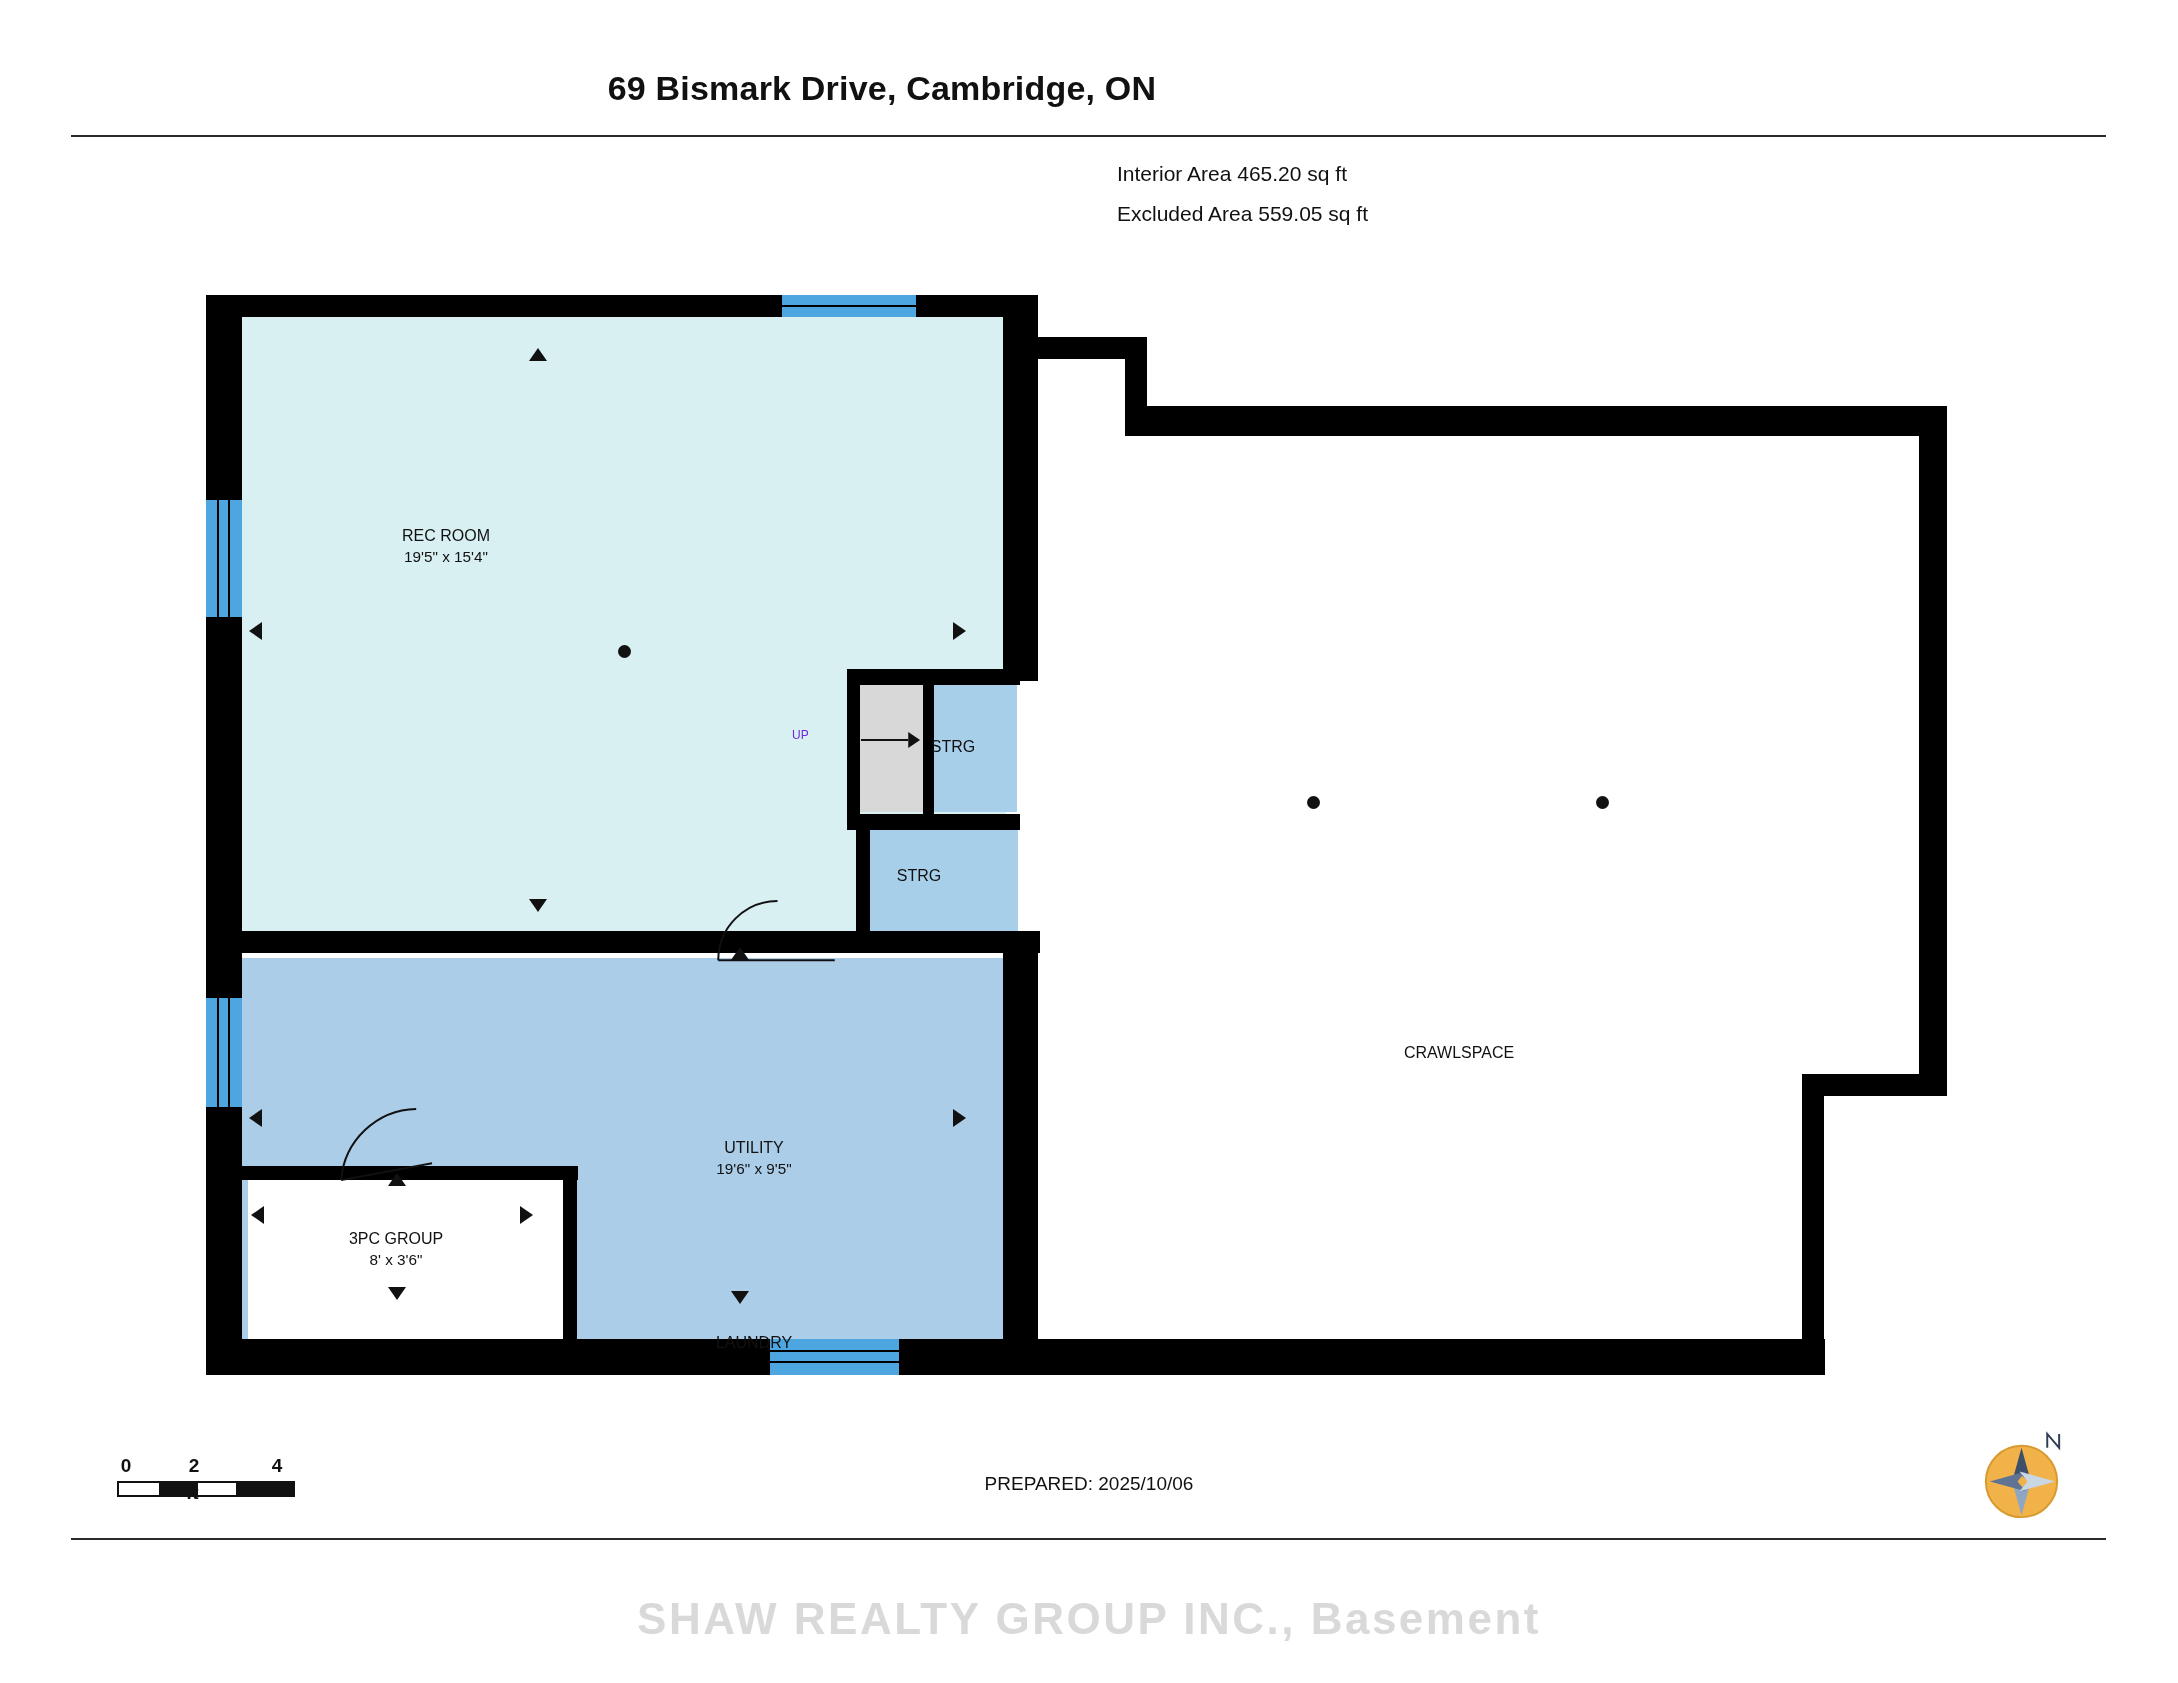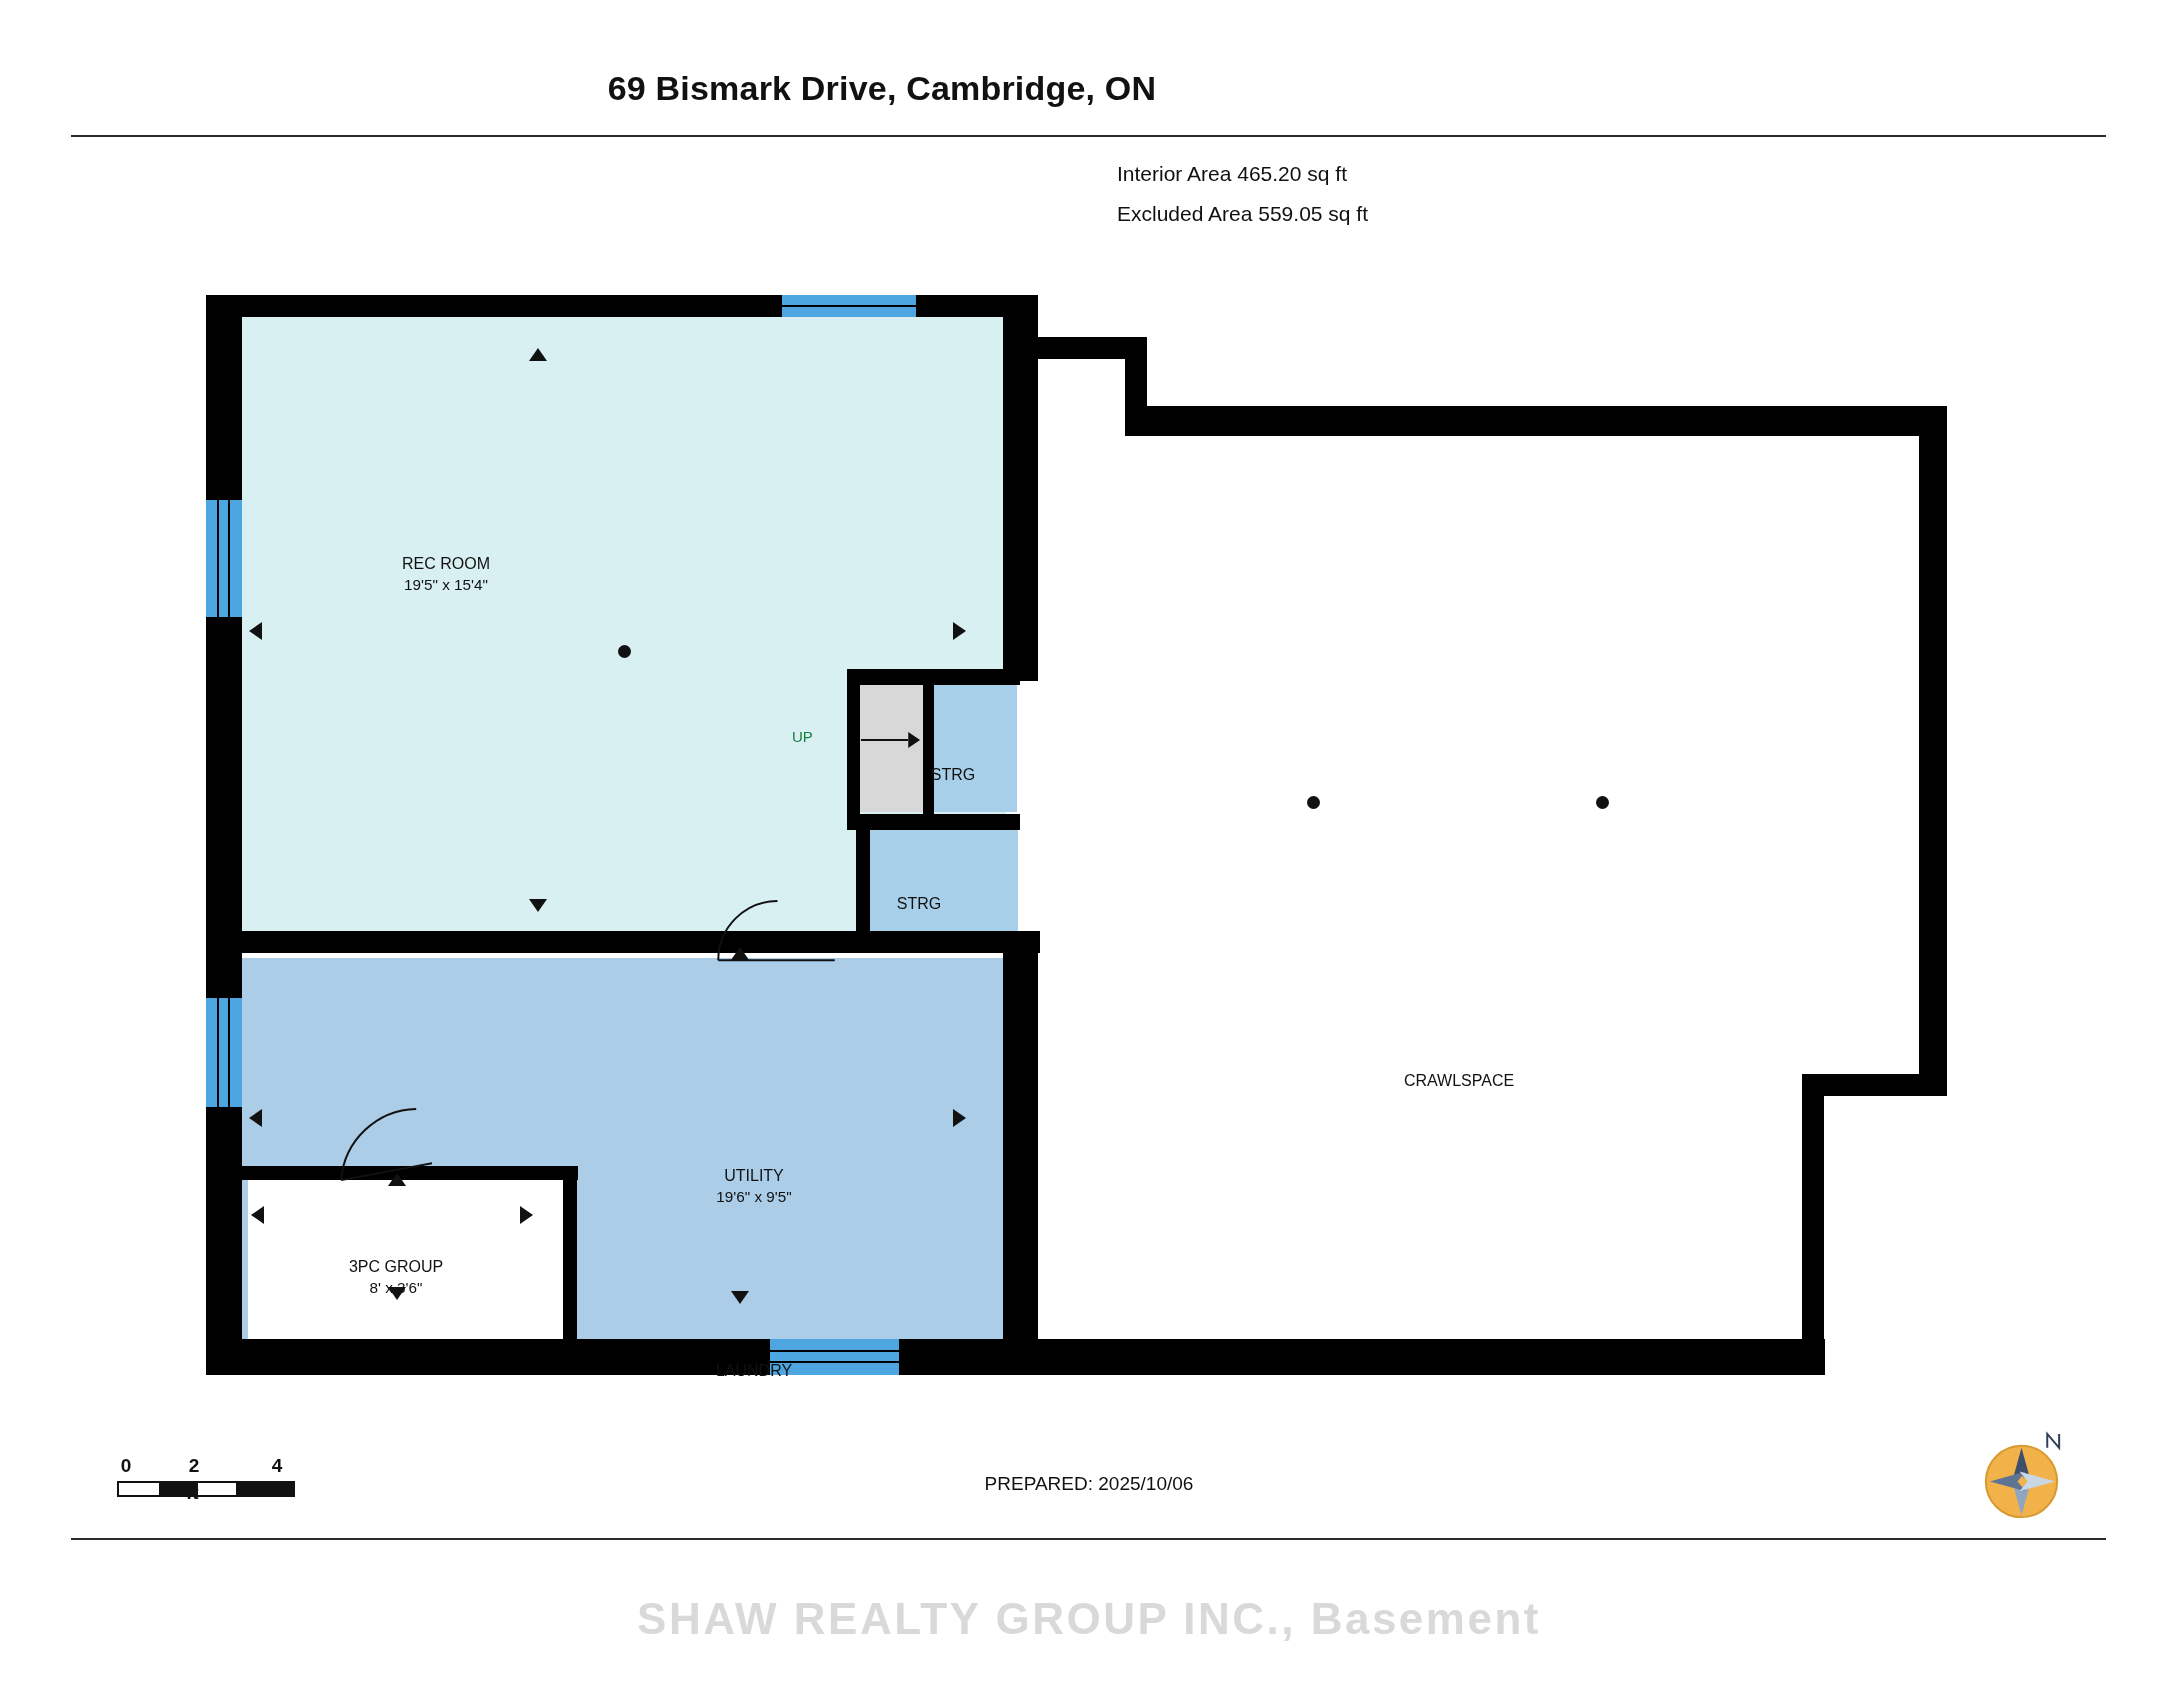--- a/index.html
+++ b/index.html
@@ -90,21 +90,20 @@
   }
 
   .room-label {
     position: absolute;
     text-align: center;
     font-size: 16px;
     line-height: 21px;
     color: #111111;
     white-space: nowrap;
     transform: translateX(-50%);
-    margin-top: 28px;
   }
   .room-label .dim { font-size: 15.3px; }
 
   .dot {
     position: absolute;
     width: 13px; height: 13px;
     background: #111111;
     border-radius: 50%;
   }
 
@@ -128,22 +127,22 @@
     border-right: 13px solid #111;
   }
   .arrow.right {
     border-top: 9px solid transparent;
     border-bottom: 9px solid transparent;
     border-left: 13px solid #111;
   }
 
   .stair-label {
     position: absolute;
-    font-size: 15px;
-    color: #15803d;
+    font-size: 12px;
+    color: #6d28d9;
   }
 
   
   #scale-bar { position: absolute; left: 117px; top: 1455px; }
   .scale-ticks {
     position: relative;
     width: 178px; height: 26px;
     font-size: 19px;
     font-weight: bold;
   }

